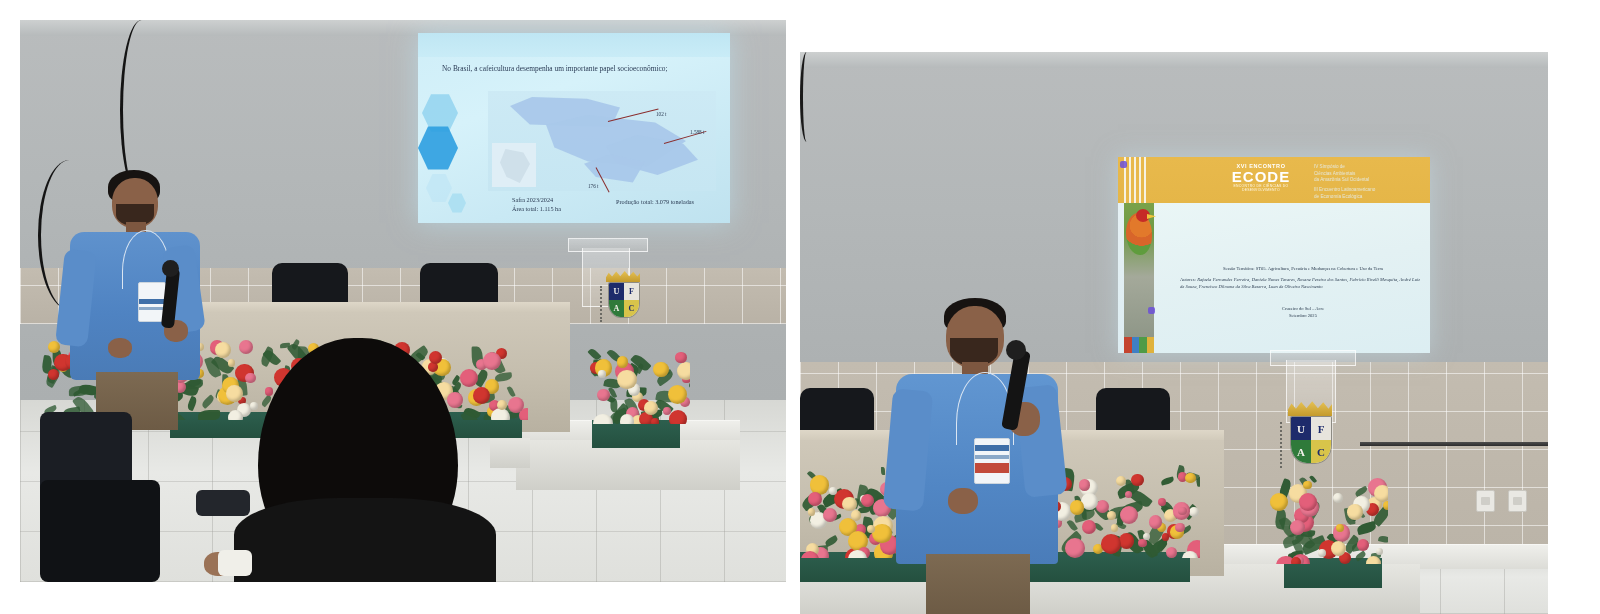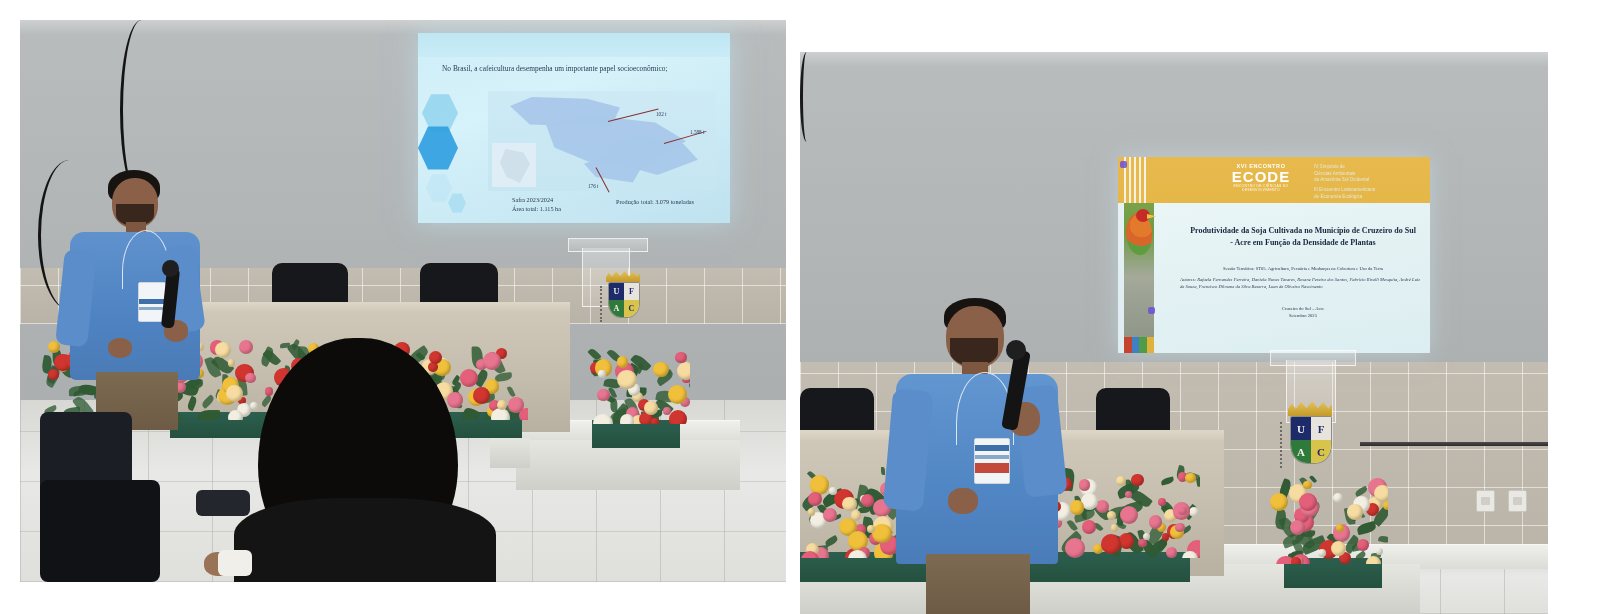--- a/index.html
+++ b/index.html
@@ -501,21 +501,20 @@
           <div>IV Simpósio de</div>
           <div>Ciências Ambientais</div>
           <div>da Amazônia Sul Ocidental</div>
           <div style="height:3px"></div>
           <div>III Encuentro Latinoamericano</div>
           <div>de Economía Ecológica</div>
         </div>
       </div>
 
       <div class="rBody">
-        <div class="rTitle">Produtividade da Soja Cultivada no Município de Cruzeiro do Sul - Acre em Função da Densidade de Plantas</div>
         <div class="rSession">Sessão Temática: ST05. Agricultura, Pecuária e Mudanças na Cobertura e Uso da Terra</div>
         <div class="rAuthorsWrap">
           <span class="rAuthorsLabel">Autores:</span>
           <span>Rafaela Fernandes Ferreira, Daniela Nunes Tavares, Rosane Pereira dos Santos, Fabrício Rivelli Mesquita, André Luiz de Souza, Francisco Dilmone da Silva Bezerra, Luan de Oliveira Nascimento</span>
         </div>
         <div class="rPlace">
           <div>Cruzeiro do Sul – Acre</div>
           <div>Setembro 2025</div>
         </div>
       </div>

